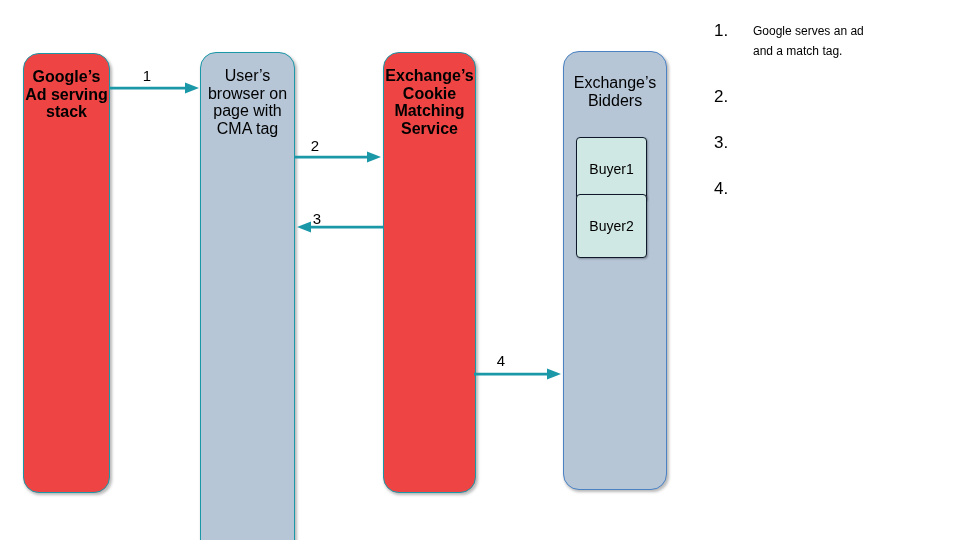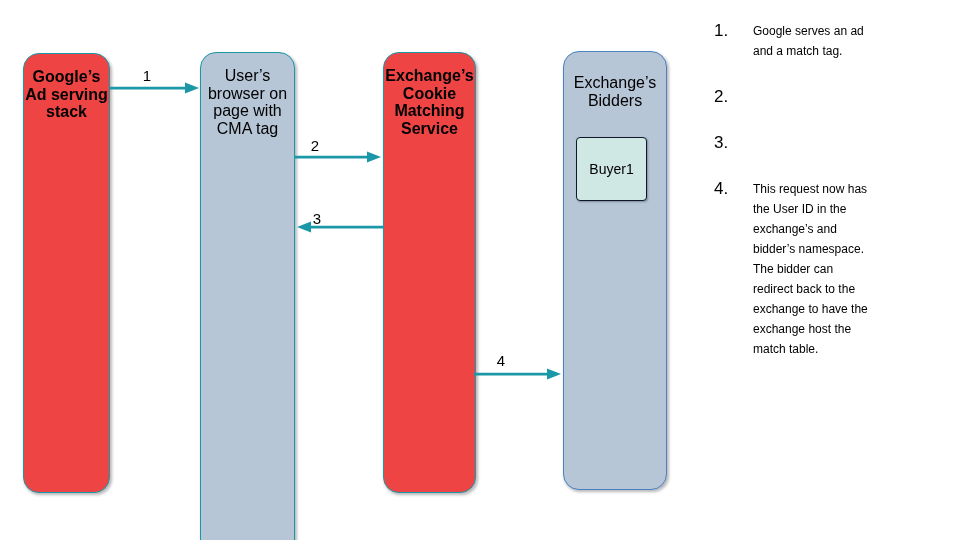--- a/index.html
+++ b/index.html
@@ -63,20 +63,23 @@
 Matching
 Service</div>
   </div>
 
   <div class="node bidders n4">
     <div class="node-label">Exchange’s
 Bidders</div>
     <div class="buyer b1">
       <span>Buyer1</span>
     </div>
+    <div class="buyer b2">
+      <span>Buyer2</span>
+    </div>
   </div>
 
   <svg class="arrows" width="960" height="540" viewBox="0 0 960 540">
     <g>
       <line x1="110" y1="88" x2="186" y2="88" stroke="#1a98a8" stroke-width="2.75"></line>
       <polygon points="185,82.5 199,88 185,93.5" fill="#1a98a8"></polygon>
     </g>
     <g>
       <line x1="295" y1="157" x2="368" y2="157" stroke="#1a98a8" stroke-width="2.75"></line>
       <polygon points="367,151.5 381,157 367,162.5" fill="#1a98a8"></polygon>
@@ -103,25 +106,16 @@
 and a match tag.</span>
     </div>
     <div class="step">
       <span class="snum">2.</span>
     </div>
     <div class="step">
       <span class="snum">3.</span>
     </div>
     <div class="step">
       <span class="snum">4.</span>
-      <span class="stext">This request now has
-the User ID in the
-exchange’s and
-bidder’s namespace.
-The bidder can
-redirect back to the
-exchange to have the
-exchange host the
-match table.</span>
     </div>
   </div>
 
 </div>
 
 </body></html>

